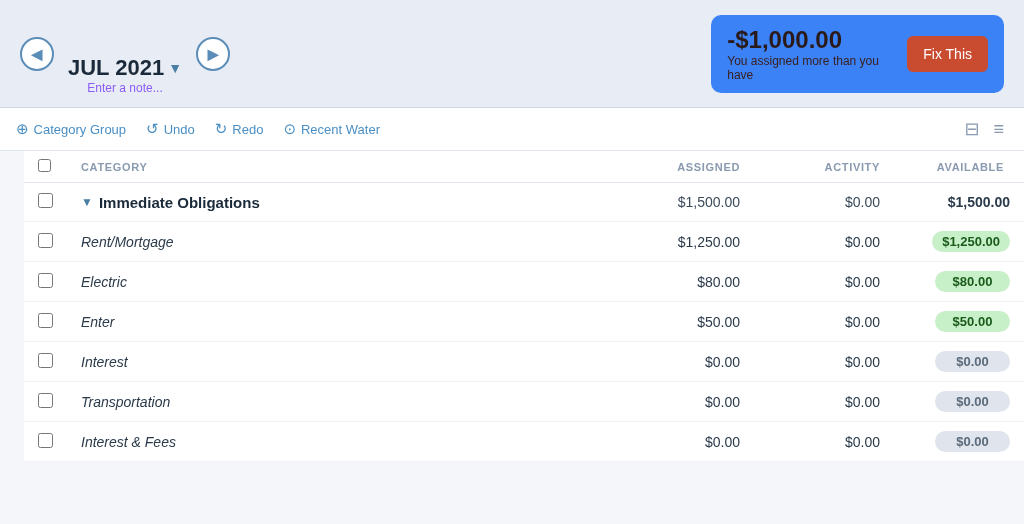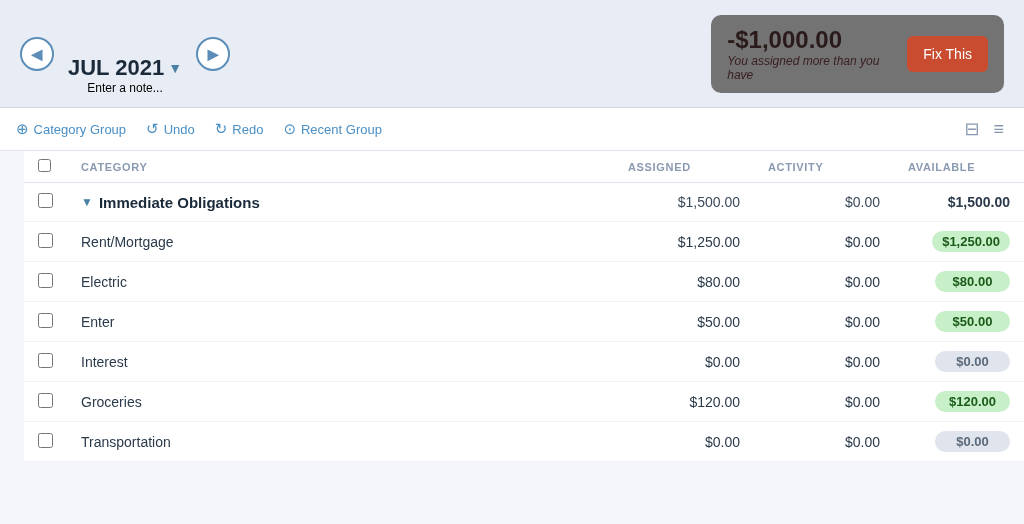--- a/index.html
+++ b/index.html
@@ -50,43 +50,42 @@
       display: flex;
       align-items: center;
       gap: 4px;
     }
     .month-title .month-year .dropdown-arrow {
       font-size: 14px;
       color: #4a7fa5;
     }
     .month-title .note-text {
       font-size: 12px;
-      color: #000000;
+      color: #8b5cf6;
       text-align: center;
     }
 
     
     .alert-banner {
-      background: #737373;
+      background: #3b82f6;
       border-radius: 10px;
       padding: 11px 16px;
       display: flex;
       align-items: center;
       gap: 20px;
     }
     .alert-amount {
       font-size: 24px;
       font-weight: 800;
       color: #2a1a1a;
     }
     .alert-message {
       font-size: 12px;
       color: #3a2020;
       max-width: 160px;
-      font-style: italic;
     }
     .fix-btn {
       background: #c94c30;
       color: white;
       border: none;
       border-radius: 6px;
       padding: 10px 16px;
       font-size: 14px;
       font-weight: 400;
       cursor: pointer;
@@ -150,21 +149,21 @@
     }
     thead th {
       padding: 8px 14px;
       font-size: 11px;
       font-weight: 700;
       color: #8a9ab0;
       letter-spacing: 0.06em;
       text-align: left;
     }
     thead th.right {
-      text-align: left;
+      text-align: right;
     }
     thead th.check-col {
       width: 36px;
       padding-left: 14px;
     }
     .col-category { min-width: 280px; }
     .col-assigned { width: 140px; text-align: right; }
     .col-activity { width: 140px; text-align: right; }
     .col-available { width: 130px; text-align: right; padding-right: 20px; }
 
@@ -200,20 +199,21 @@
       font-size: 12px;
     }
 
     .item-row td {
       padding: 9px 14px;
       font-size: 14px;
       color: #2a3a4a;
     }
     .item-name {
       padding-left: 28px;
+      font-style: italic;
     }
 
     .amount-cell {
       text-align: right;
       color: #3a4a5a;
     }
 
     .available-cell {
       text-align: right;
       padding-right: 20px;
@@ -273,21 +273,21 @@
     <button class="toolbar-btn">
       <span class="icon">↺</span>
       <span>Undo</span>
     </button>
     <button class="toolbar-btn">
       <span class="icon">↻</span>
       <span>Redo</span>
     </button>
     <button class="toolbar-btn">
       <span class="icon">⊙</span>
-      <span>Recent Group</span>
+      <span>Recent Water</span>
     </button>
   </div>
   <div class="toolbar-right">
     <button class="view-btn">⊟</button>
     <button class="view-btn">≡</button>
   </div>
 </div>
 
 <div class="table-container">
   <table>
@@ -348,30 +348,30 @@
       <td class="check-cell"><input type="checkbox" style=""></td>
       <td class="item-name">Interest</td>
       <td class="amount-cell">$0.00</td>
       <td class="amount-cell">$0.00</td>
       <td class="available-cell">
         <span class="badge badge-gray">$0.00</span>
       </td>
     </tr>
         <tr class="item-row">
       <td class="check-cell"><input type="checkbox" style=""></td>
-      <td class="item-name">Groceries</td>
-      <td class="amount-cell">$120.00</td>
-      <td class="amount-cell">$0.00</td>
-      <td class="available-cell">
-        <span class="badge badge-green">$120.00</span>
-      </td>
-    </tr>
-        <tr class="item-row">
-      <td class="check-cell"><input type="checkbox" style=""></td>
       <td class="item-name">Transportation</td>
+      <td class="amount-cell">$0.00</td>
+      <td class="amount-cell">$0.00</td>
+      <td class="available-cell">
+        <span class="badge badge-gray">$0.00</span>
+      </td>
+    </tr>
+        <tr class="item-row">
+      <td class="check-cell"><input type="checkbox" style=""></td>
+      <td class="item-name">Interest &amp; Fees</td>
       <td class="amount-cell">$0.00</td>
       <td class="amount-cell">$0.00</td>
       <td class="available-cell">
         <span class="badge badge-gray">$0.00</span>
       </td>
     </tr>
       </tbody>
   </table>
 </div>
 

